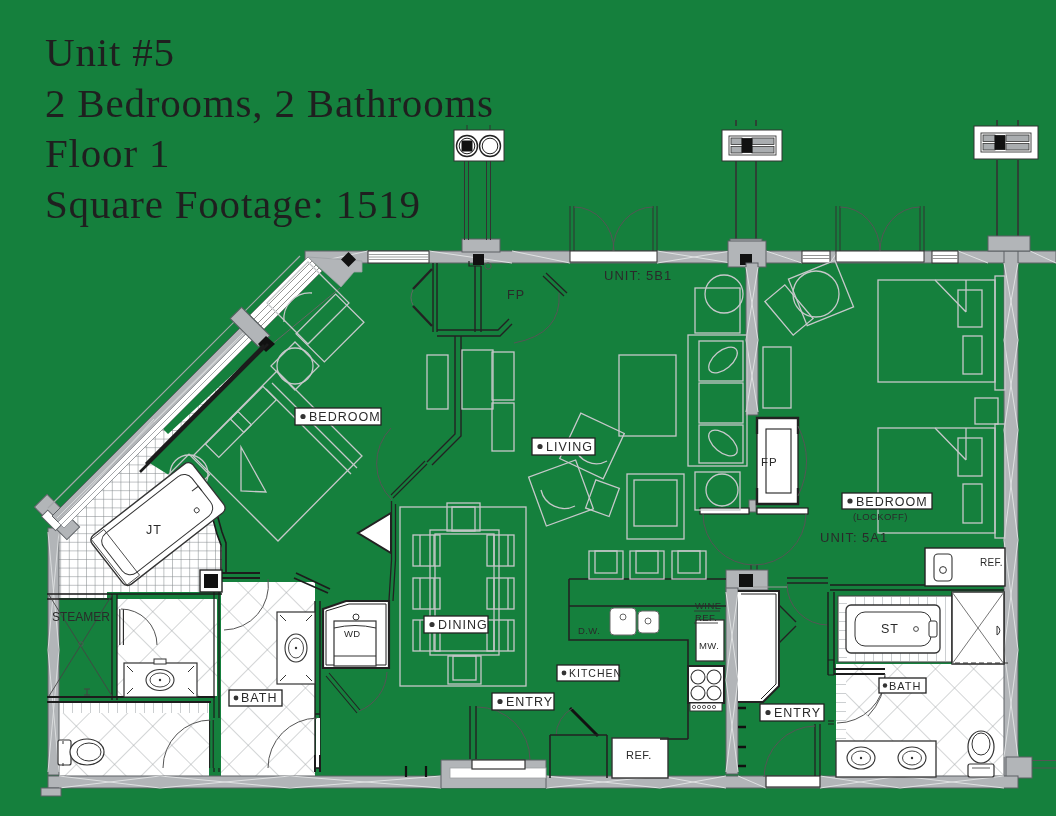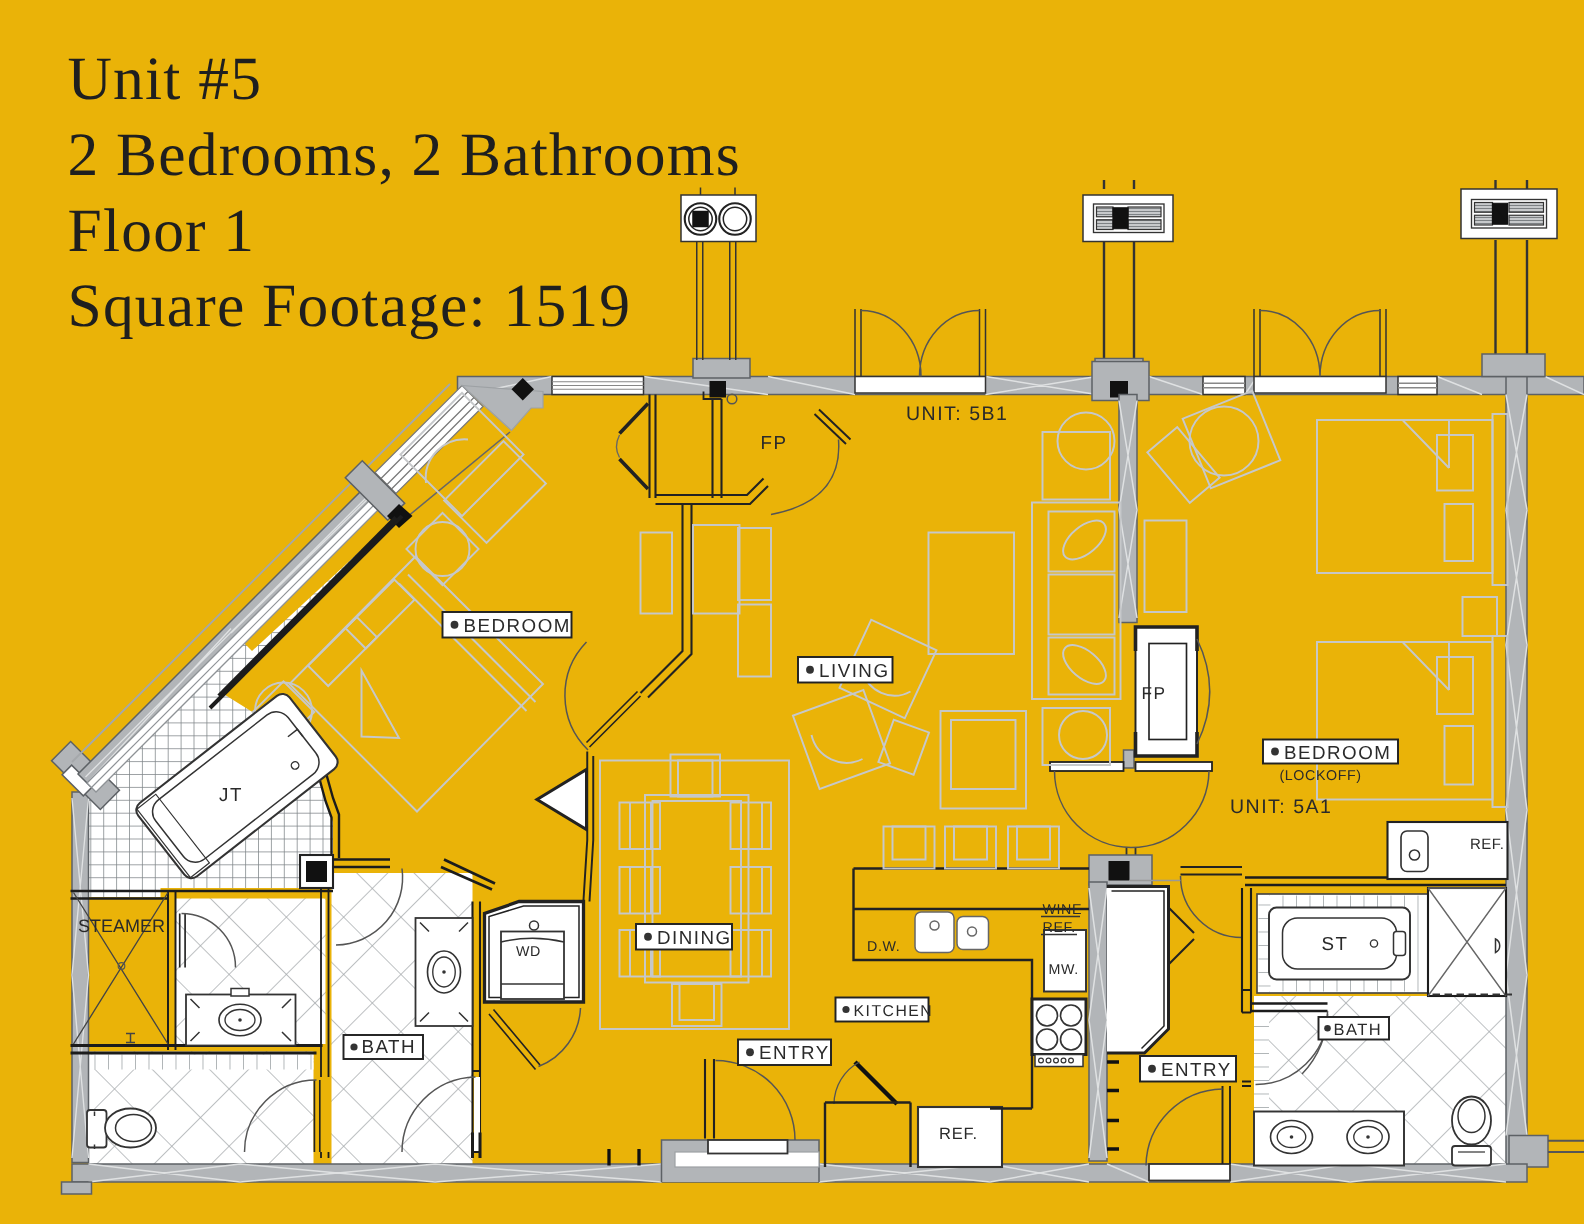--- a/index.html
+++ b/index.html
@@ -1,16 +1,16 @@
 <!DOCTYPE html>
 <html><head>
 <meta charset="utf-8">
 <style>
   html,body{margin:0;padding:0;background:#ffffff;} *{-webkit-font-smoothing:antialiased;}
-  .page{position:relative;width:1056px;height:816px;background:#eab308;overflow:hidden;}
+  .page{position:relative;width:1056px;height:816px;background:#15803d;overflow:hidden;}
   svg{position:absolute;left:0;top:0;}
   text{font-family:"Liberation Sans",sans-serif;}
   .hdr{font-family:"Liberation Serif",serif;fill:#1f1f1f;font-size:41px;letter-spacing:0.8px;}
   .lbl{font-size:12.5px;fill:#2a2a2a;letter-spacing:1px;}
   .sm{font-size:9.5px;fill:#2a2a2a;letter-spacing:0.4px;}
 </style>
 </head>
 <body>
 <div class="page">
 <svg width="1056" height="816" viewBox="0 0 1056 816">

